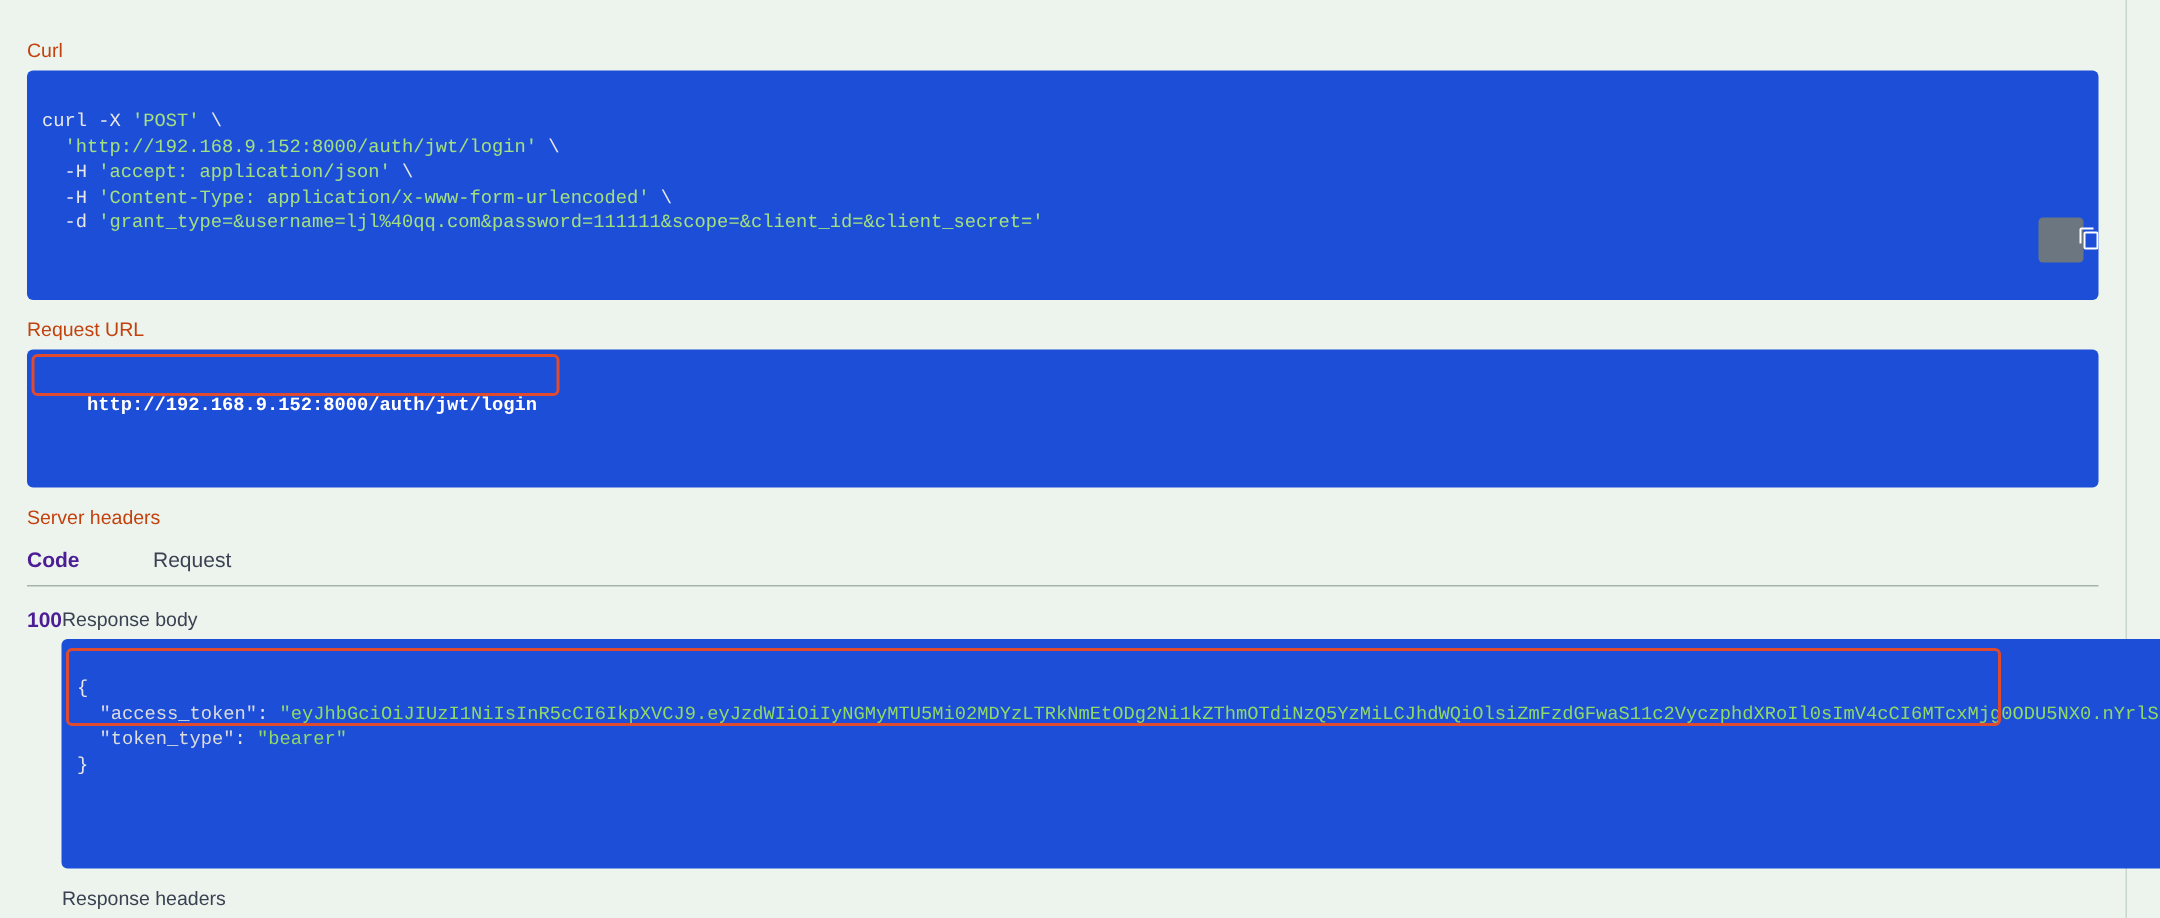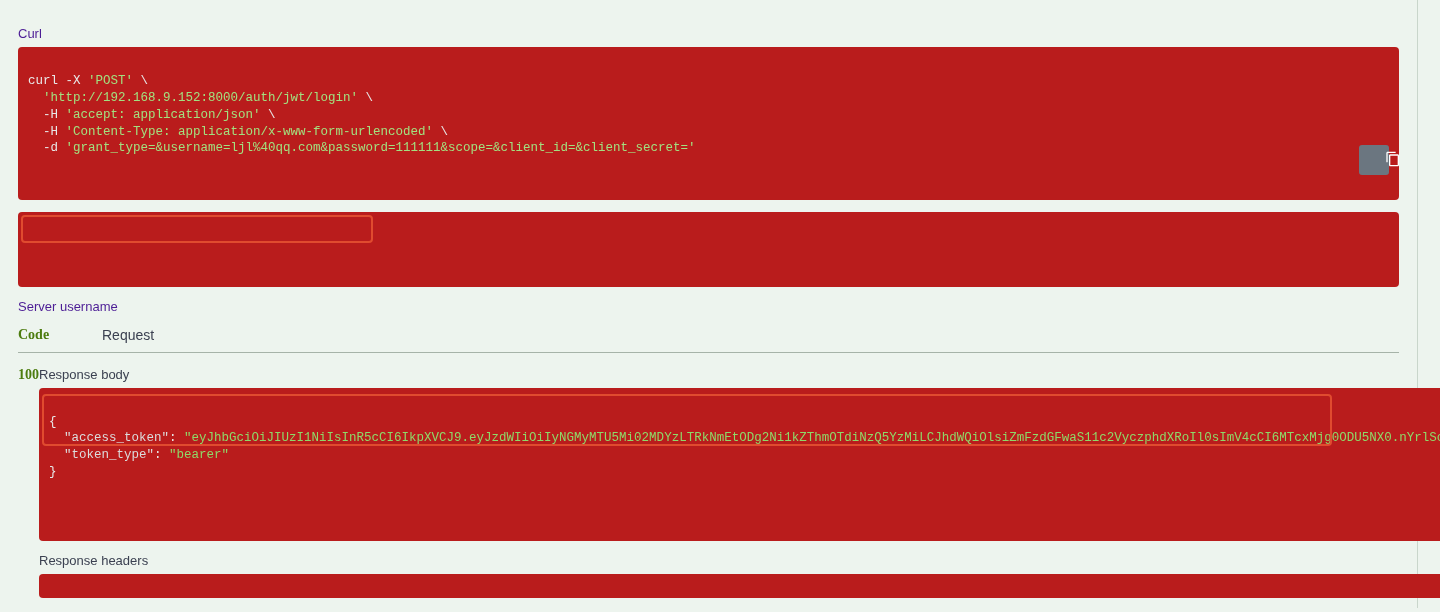--- a/index.html
+++ b/index.html
@@ -11,47 +11,47 @@
     padding: 0;
     width: 1440px;
   }
   .container {
     padding: 26px 18px 10px 18px;
     border-right: 1px solid #c9d6cb;
     width: 1418px;
   }
   .sec-label {
     font-size: 13px;
-    color: #4c1d95;
+    color: #c2410c;
     margin-bottom: 6px;
     font-weight: 400;
   }
   .code-block {
-    background: #b91c1c;
+    background: #1d4ed8;
     border-radius: 4px;
     color: #e8e8e8;
     font-family: "SFMono-Regular", Consolas, "Liberation Mono", Menlo, monospace;
     font-size: 12.5px;
     line-height: 1.35;
     padding: 9px 10px;
     position: relative;
     white-space: pre;
     overflow: hidden;
   }
   .code-block .str { color: #a3e07f; }
   .code-block .str2 { color: #8fd968; }
   .curl-block { margin-bottom: 12px; }
   .req-url-block { padding: 12px 10px; margin-bottom: 12px; }
   .run-hdr {
     display: flex;
     border-bottom: 1px solid #a6b3a8;
     padding: 7px 0 9px 0;
     margin-bottom: 14px;
   }
-  .col-code { width: 84px; font-size: 14px; font-weight: 600; color: #4d7c0f; font-family: Liberation Serif, serif; }
+  .col-code { width: 84px; font-size: 14px; font-weight: 600; color: #4c1d95; }
   .col-details { font-size: 14px; color: #3b4151; }
   .row { display: flex; align-items: flex-start; }
   .row .col-code { font-size: 14px; font-weight: 600; padding-top: 0; }
   .row .col-details { flex: 1; }
   .sub-label { font-size: 13px; color: #3b4151; margin-bottom: 6px; }
   .resp-body-block { padding: 9px 10px 9px 10px; margin-bottom: 12px; min-height: 86px; }
   .resp-headers-block { padding: 12px 18px; }
   .key { color: #dcdcdc; }
   .copy-btn-top {
     position: absolute;
@@ -97,25 +97,27 @@
       <button class="ctrl-btn icon-only">
         <span>
           <svg viewBox="0 0 24 24">
               <path d="M16 1H4C2.9 1 2 1.9 2 3v14h2V3h12V1zm3 4H8C6.9 5 6 5.9 6 7v14c0 1.1.9 2 2 2h11c1.1 0 2-.9 2-2V7c0-1.1-.9-2-2-2zm0 16H8V7h11v14z"></path>
             </svg>
         </span>
       </button>
     </div>
   </div>
 
+  <div class="sec-label">Request URL</div>
   <div class="code-block req-url-block" style="position:relative;">
+    <span style="font-weight:600; color:#fff;">http://192.168.9.152:8000/auth/jwt/login</span>
     <div class="highlight-red" style="left:3px; top:3px; width:352px; height:28px;"></div>
   </div>
 
-  <div class="sec-label">Server username</div>
+  <div class="sec-label">Server headers</div>
   <div class="run-hdr">
     <div class="col-code">Code</div>
     <div class="col-details">Request</div>
   </div>
 
   <div class="row">
     <div class="col-code">100</div>
     <div class="col-details">
 
       <div class="sub-label">Response body</div>

